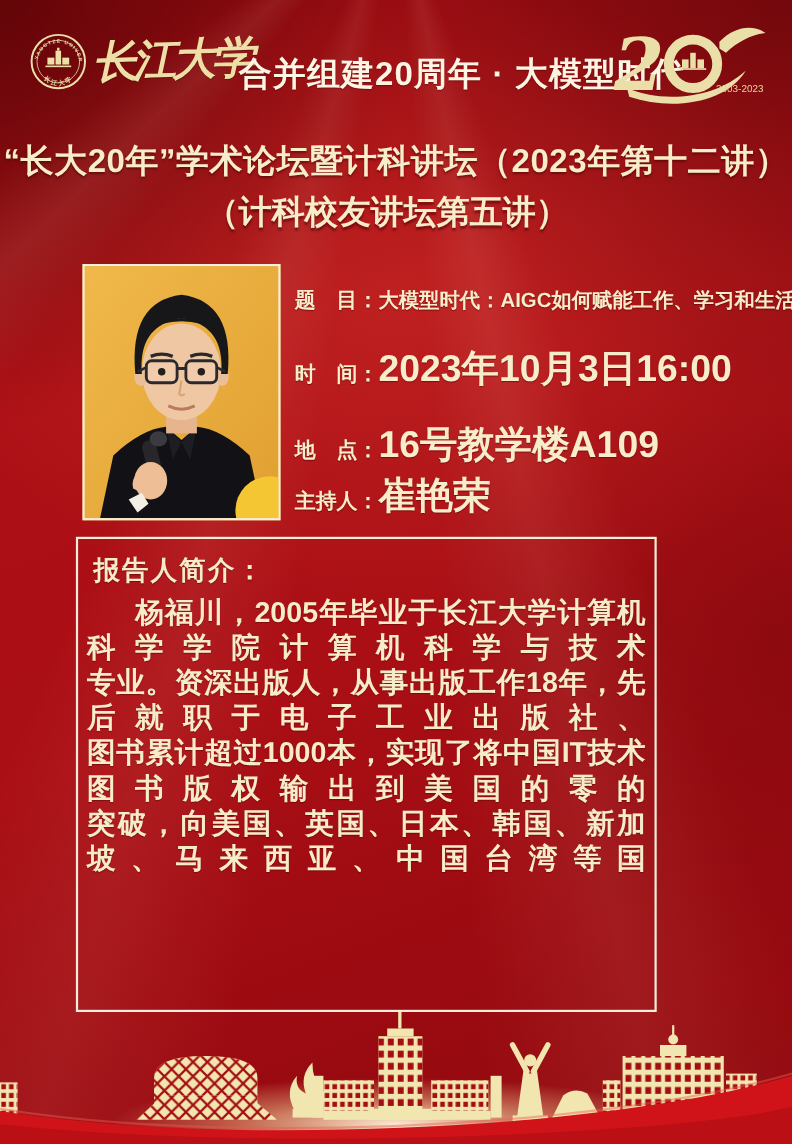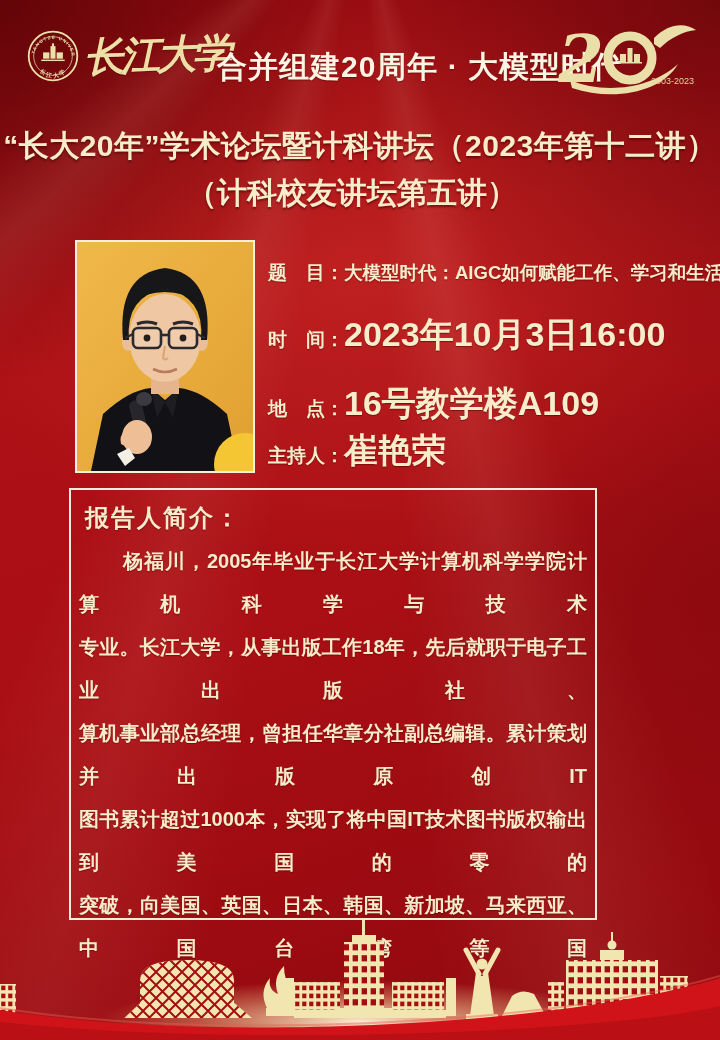--- a/index.html
+++ b/index.html
@@ -72,21 +72,21 @@
 
   
   .bio-box{
     position:absolute; left:25px; top:488px; width:528px; height:432px;
     border:2px solid #f5eedb; padding:10px 8px 0 8px;
     color:#f6ecca; font-weight:700;margin-left:44px;
   }
   .bio-heading{ font-size:24px; letter-spacing:2px; margin:2px 0 6px 6px;
     text-shadow:0 1px 1px rgba(70,0,0,.5); }
   .bio-line{
-    font-size:20px; line-height:43px; white-space:nowrap;
+    font-size:26px; line-height:32px; white-space:nowrap;
     text-align:justify; text-align-last:justify;
     text-shadow:0 1px 1px rgba(70,0,0,.45); white-space:normal;
   }
   .bio-line.first{ text-indent:44px; }
 
   
   .skyline{ position:absolute; left:0; bottom:0; width:720px; height:120px; }
   .skyline svg{ display:block; width:100%; height:100%; }
 </style>
 </head>
@@ -197,22 +197,21 @@
       <span class="info-label">地　点：</span><span class="info-value">16号教学楼A109</span>
     </div>
     <div class="info-row row-host">
       <span class="info-label">主持人：</span><span class="info-value">崔艳荣</span>
     </div>
   </div>
 
   <div class="bio-box">
     <div class="bio-heading">报告人简介：</div>
     <div class="bio-line first">杨福川，2005年毕业于长江大学计算机科学学院计算机科学与技术</div>
-    <div class="bio-line">专业。长江大学，从事出版工作18年，先后就职于电子工业出版社、</div>
-    <div class="bio-line">算机事业部总经理，曾担任华章分社副总编辑。累计策划并出版原创IT</div>
+    <div class="bio-line">专业。资深出版人，从事出版工作18年，先后就职于电子工业出版社、</div>
     <div class="bio-line">图书累计超过1000本，实现了将中国IT技术图书版权输出到美国的零的</div>
     <div class="bio-line">突破，向美国、英国、日本、韩国、新加坡、马来西亚、中国台湾等国</div>
 
   </div>
 
   <div class="skyline">
     <svg viewBox="0 0 720 120" aria-hidden="true">
       <defs>
         <radialGradient id="glow" cx="50%" cy="50%" r="50%">
           <stop offset="0" stop-color="#fff8dc" stop-opacity="0.95"></stop>

